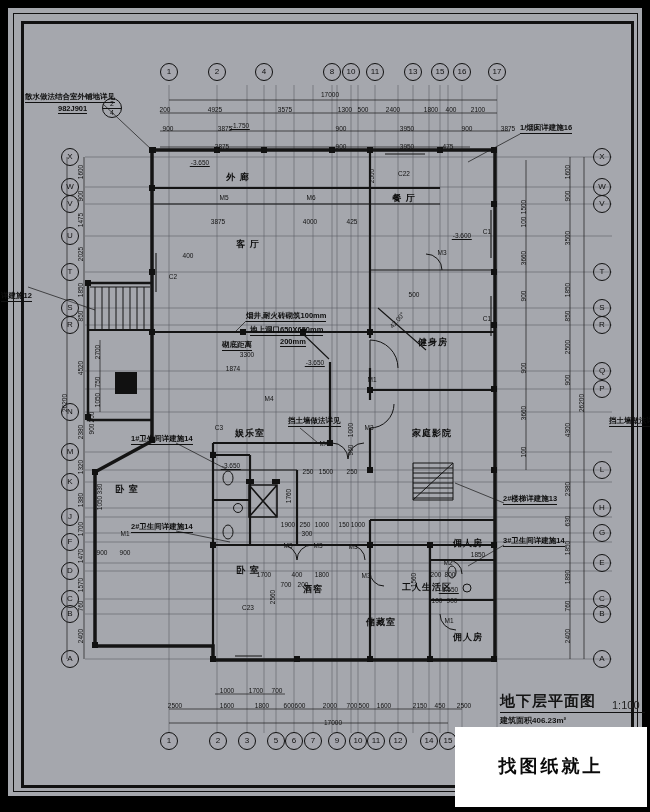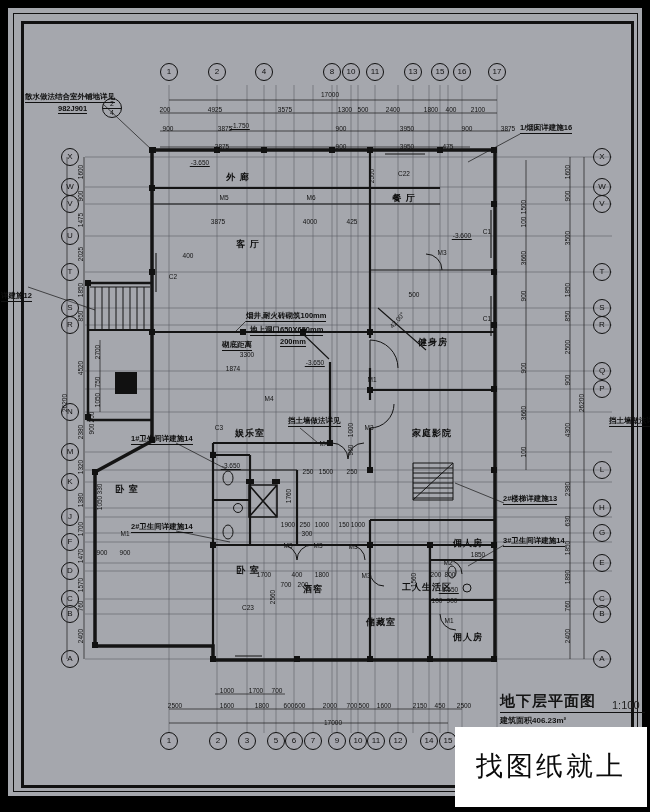--- a/index.html
+++ b/index.html
@@ -25,21 +25,21 @@
         border-radius:50%;transform:translate(-50%,-50%);font-size:7px;text-align:center;color:#111;}
   .detail-bubble .t{display:block;height:9px;line-height:9px;border-bottom:1px solid #111;}
   .detail-bubble .b{display:block;height:8px;line-height:8px;}
   #titleblock{position:absolute;left:500px;top:692px;width:145px;}
   #titleblock .row1{display:flex;align-items:flex-end;border-bottom:1.5px solid #111;padding-bottom:1px;}
   #titleblock .tname{font-size:15px;font-weight:bold;letter-spacing:1px;}
   #titleblock .tscale{font-size:11px;margin-left:16px;color:#222;}
   #titleblock .tarea{font-size:8px;font-weight:bold;margin-top:2px;}
   #watermark{position:absolute;left:455px;top:727px;width:192px;height:80px;background:#fff;
              display:flex;flex-direction:column;align-items:center;justify-content:center;z-index:9;}
-  #watermark .w1{font-size:27px;font-weight:normal;letter-spacing:3px;color:#0a0a0a;line-height:1.1;}
+  #watermark .w1{font-size:18px;font-weight:bold;letter-spacing:3px;color:#0a0a0a;line-height:1.1;}
   #watermark .w2{font-size:19px;font-weight:bold;color:#c40000;letter-spacing:1px;line-height:1.1;}
 </style>
 </head>
 <body>
 
 <div id="stage">
   <div id="paper"></div>
   <div class="frame1"></div>
   <div class="frame2"></div>
 

